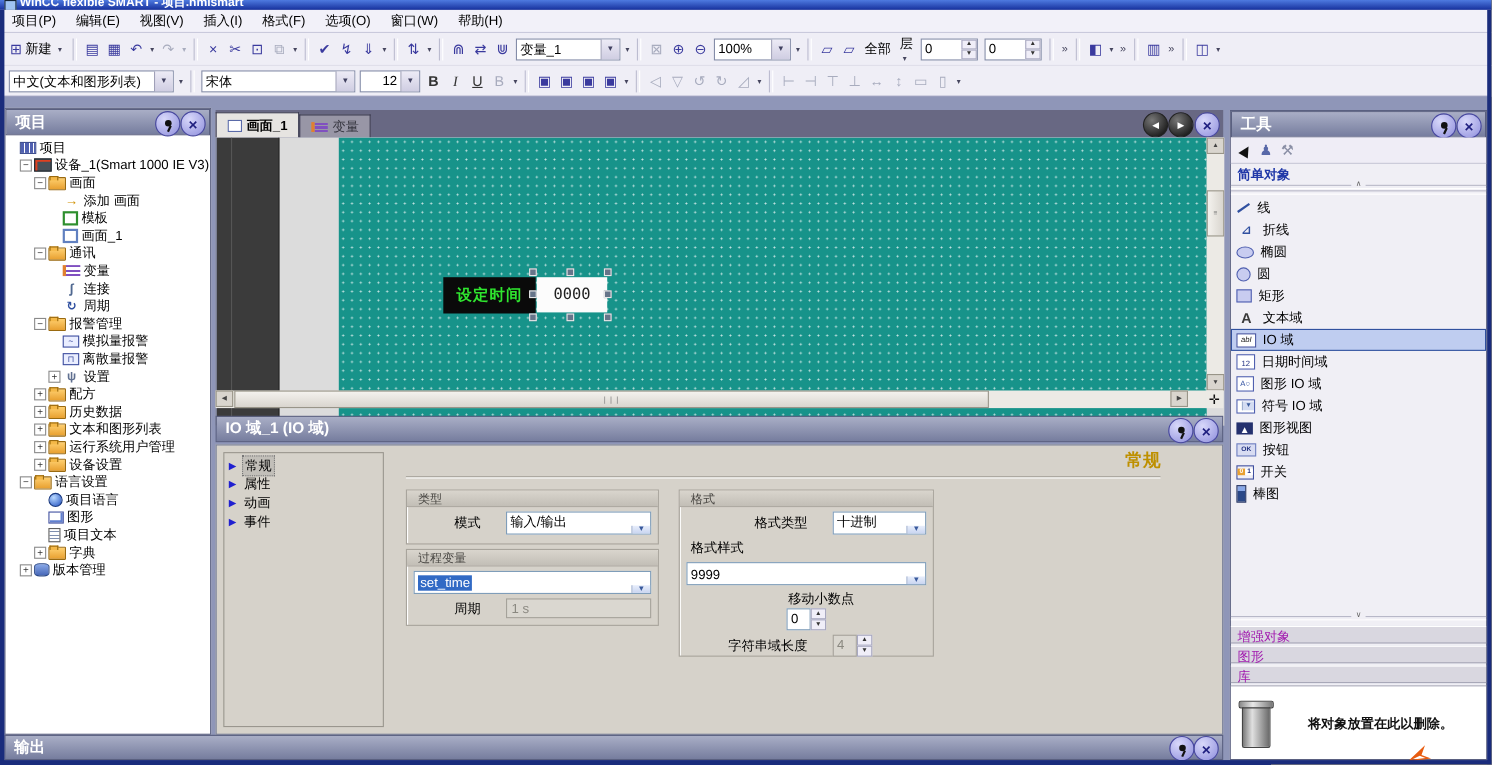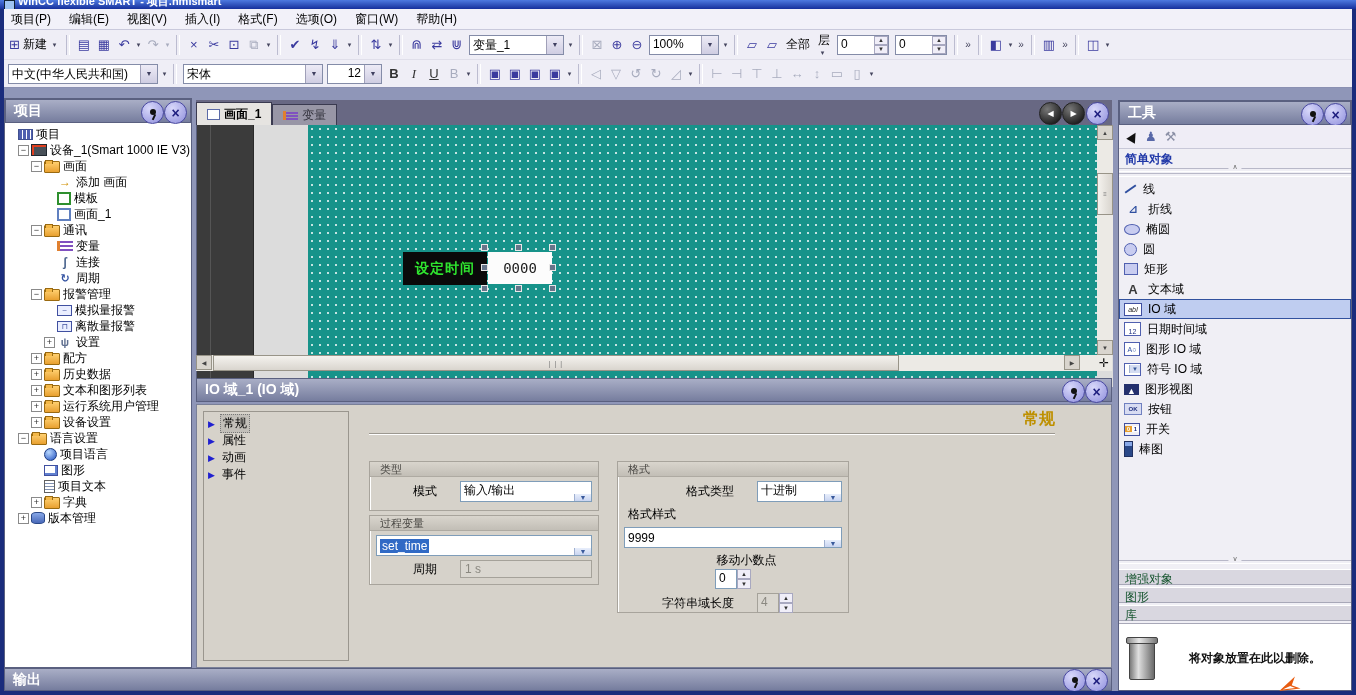--- a/index.html
+++ b/index.html
@@ -103,21 +103,21 @@
   
   #props{position:absolute;left:0;top:278px;width:916px;height:290px;}
   #props .pbody{position:absolute;left:0;top:26px;right:0;bottom:0;background:#D6D2CA;border:1px solid #7A8098;box-sizing:border-box;}
   #pnav{position:absolute;left:6px;top:6px;width:146px;bottom:6px;border:1px solid #9A968E;background:#D6D2CA;padding-top:3px;box-sizing:border-box;}
   .pnrow{display:flex;align-items:center;height:17px;padding-left:4px;gap:5px;}
   .pnrow .arr{color:#2020D0;font-size:9px;}
   .pnrow .pnl{padding:0 2px;}
   .pnrow.sel .pnl{background:#C2BFB9;border:1px dotted #777;}
   #viewtitle{position:absolute;right:56px;top:4px;color:#BE9000;font-weight:bold;font-size:16px;}
   #phr{position:absolute;left:172px;right:56px;top:28px;border-top:1px solid #9C9890;border-bottom:1px solid #FFF;}
-  .group{position:absolute;border:1px solid #A8A49C;box-shadow:1px 1px 0 #fff inset;margin-top:16px;}
+  .group{position:absolute;border:1px solid #A8A49C;box-shadow:1px 1px 0 #fff inset;}
   .ghead{height:14px;background:linear-gradient(180deg,#D9D5CD,#C2BEB6);border-bottom:1px solid #AEAAA2;color:#4A4844;font-size:11px;padding-left:10px;display:flex;align-items:center;}
   .grow{display:flex;align-items:center;margin-top:4px;}
   .glabel{text-align:right;padding-right:23px;box-sizing:border-box;}
   .xcombo{height:21px;background:#fff;border:1px solid #7F9DB9;display:flex;align-items:flex-end;box-sizing:border-box;}
   .xcombo .val{flex:1;padding:2px 3px;white-space:nowrap;overflow:hidden;}
   .xcombo .cbtn{width:16px;background:linear-gradient(180deg,#E8EEFB,#C9D5F1);border-left:1px solid #A0B0D0;color:#3A5A9C;font-size:7px;display:flex;align-items:center;justify-content:center;}
   .sel-text{background:#316AC5;color:#fff;padding:0 2px;}
   .xfield-dis{height:18px;background:#DAD7D0;color:#8A8880;border:1px solid #A5A29A;padding:1px 4px;box-sizing:border-box;}
   .xspin{height:20px;display:flex;box-sizing:border-box;}
   .xspin .sfield{width:22px;background:#fff;border:1px solid #7F9DB9;padding:1px 3px;box-sizing:border-box;}
@@ -153,21 +153,21 @@
   .ic-symbolic-io{width:15px;height:11px;background:#fff;border:1px solid #5060B0;display:flex;align-items:center;justify-content:flex-end;}
   .ic-symbolic-io::before{content:"▼";font-size:6px;color:#3A5A9C;background:#D4DCF2;border-left:1px solid #A0B0D0;padding:1px 2px;}
   .ic-graphic-view{width:15px;height:11px;background:#24306E;display:flex;align-items:flex-end;justify-content:center;overflow:hidden;}
   .ic-graphic-view::before{content:"▲";color:#fff;font-size:9px;line-height:8px;}
   .ic-button{width:16px;height:10px;background:#D8DCF2;border:1px solid #7080C0;font-size:6px;font-weight:bold;color:#203080;display:flex;align-items:center;justify-content:center;}
   .ic-button::before{content:"OK";}
   .ic-switch{width:14px;height:11px;border:1px solid #4050A0;display:flex;font-size:6px;font-weight:bold;}
   .ic-switch::before{content:"0";flex:1;background:#E8A030;color:#fff;display:flex;align-items:center;justify-content:center;}
   .ic-switch::after{content:"1";flex:1;background:#fff;color:#203080;display:flex;align-items:center;justify-content:center;}
   .ic-bar-graph{width:7px;height:14px;background:linear-gradient(180deg,#88A8E8 30%,#2A4888 30%);border:1px solid #203060;}
-  .secbar{position:absolute;left:0;width:100%;height:16px;background:#D9D7E0;border-top:1px solid #FFF;border-bottom:1px solid #A8A8B8;padding:1px 0 0 6px;box-sizing:border-box;color:#14532d;}
+  .secbar{position:absolute;left:0;width:100%;height:16px;background:#D9D7E0;border-top:1px solid #FFF;border-bottom:1px solid #A8A8B8;padding:1px 0 0 6px;box-sizing:border-box;color:#a21caf;}
   #library{position:absolute;left:0;top:522px;right:0;bottom:0;background:#fff;border-top:1px solid #A8A8B8;}
   .trash{position:absolute;left:10px;top:18px;width:24px;height:36px;background:linear-gradient(90deg,#7A7A7A,#E0E0E0 35%,#6A6A6A);border:1px solid #444;border-radius:2px;}
   .trash::before{content:"";position:absolute;left:-4px;top:-6px;width:30px;height:5px;background:linear-gradient(90deg,#8A8A8A,#E8E8E8 40%,#777);border:1px solid #444;border-radius:2px;}
   #trash-text{position:absolute;left:70px;top:26px;width:160px;font-weight:bold;color:#111;}
   #drag-arrow{position:absolute;left:158px;top:48px;font-size:30px;color:#E85C10;transform:rotate(155deg);line-height:1;}
   
   #output-bar{left:4px;top:668px;width:1108px;height:23px;}
   #output-bar .phead{height:23px;}
 </style>
 </head>
@@ -317,21 +317,21 @@
       </span>
       <span class="chev">»</span>
       <span class="tsep"></span>
       <span class="wrap" style="display: flex; align-items: center;">
         <span class="tbi">◫</span>
       </span>
       <span class="ddm">▾</span>
     </div>
   <div class="abs tbar" id="tb2">
       <span class="tcombo" style="width: 150px;">
-        <span class="val">中文(中华人民共和国)</span>
+        <span class="val">中文(文本和图形列表)</span>
         <span class="cbtn">▼</span>
       </span>
       <span class="ddm">▾</span>
       <span class="tsep"></span>
       <span class="tcombo" style="width: 140px;">
         <span class="val">宋体</span>
         <span class="cbtn">▼</span>
       </span>
       <span class="tcombo" style="width: 55px; text-align: right;">
         <span class="val">12</span>

